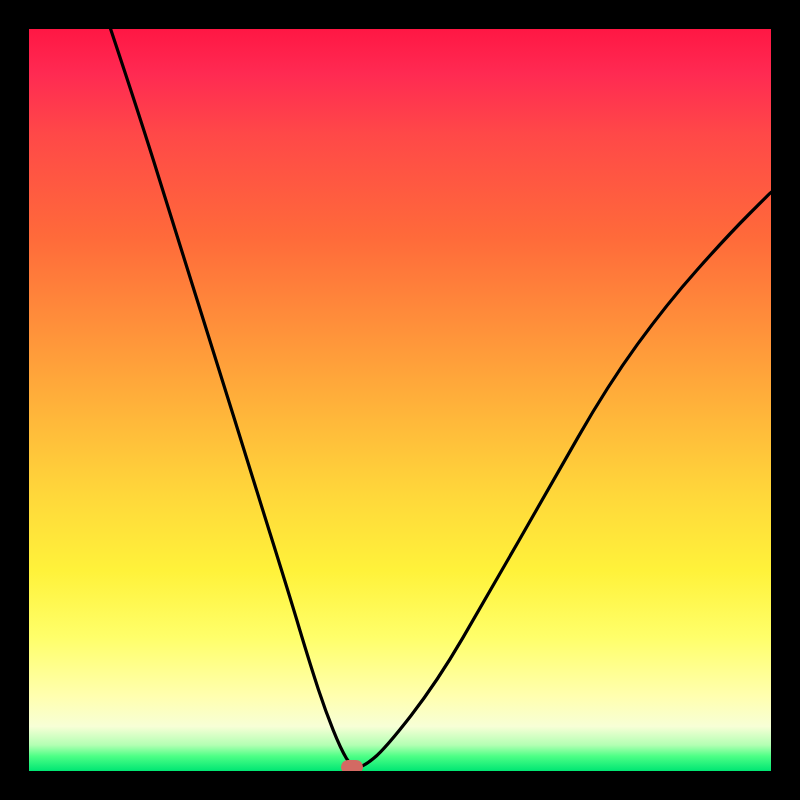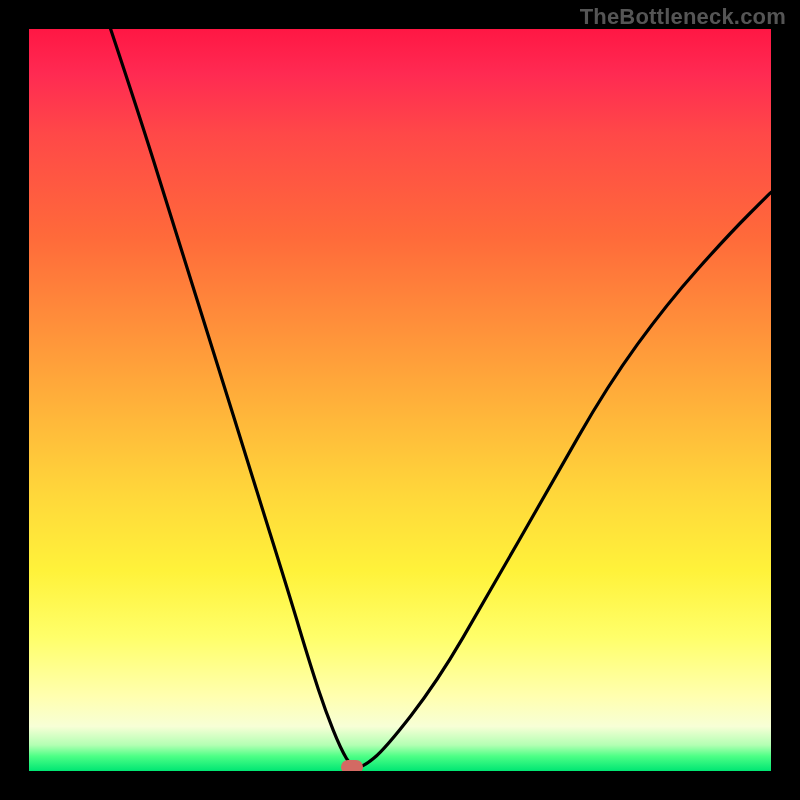--- a/index.html
+++ b/index.html
@@ -77,21 +77,20 @@
     background: #d36a63;
     z-index: 12;
     transform: translate(-50%, -50%);
   }
 </style>
 </head>
 <body>
 
 <div class="frame">
 
-  <div class="watermark">TheBottleneck.com</div>
 
   <div class="plot-wrap">
     <div class="gradient"></div>
 
     <svg class="curve" viewBox="0 0 742 742" preserveAspectRatio="none">
       <path id="curve-path" d="M 81.6 0.0 Q 111.3 89.0 129.8 148.4 Q 148.4 207.8 166.9 267.1 Q 185.5 326.5 204.1 385.8 Q 222.6 445.2 241.1 504.6 Q 259.7 563.9 270.8 601.0 Q 282.0 638.1 289.4 660.4 Q 296.8 682.6 304.2 701.2 Q 311.6 719.7 317.2 729.0 Q 322.8 738.3 328.3 738.3 Q 333.9 738.3 345.0 729.0 Q 356.2 719.7 382.1 686.4 Q 408.1 653.0 434.1 608.4 Q 460.0 563.9 489.7 512.0 Q 519.4 460.0 549.1 408.1 Q 578.8 356.2 608.4 315.4 Q 638.1 274.5 667.8 241.2 Q 697.5 207.8 719.7 185.5 T 742.0 163.2" fill="none" stroke="#000000" stroke-width="3.2" stroke-linecap="round" stroke-linejoin="round"></path>
     </svg>
 
     <div class="marker" id="min-marker" style="left: 322.77px; top: 738.29px; background: rgb(211, 106, 99);"></div>
   </div>

